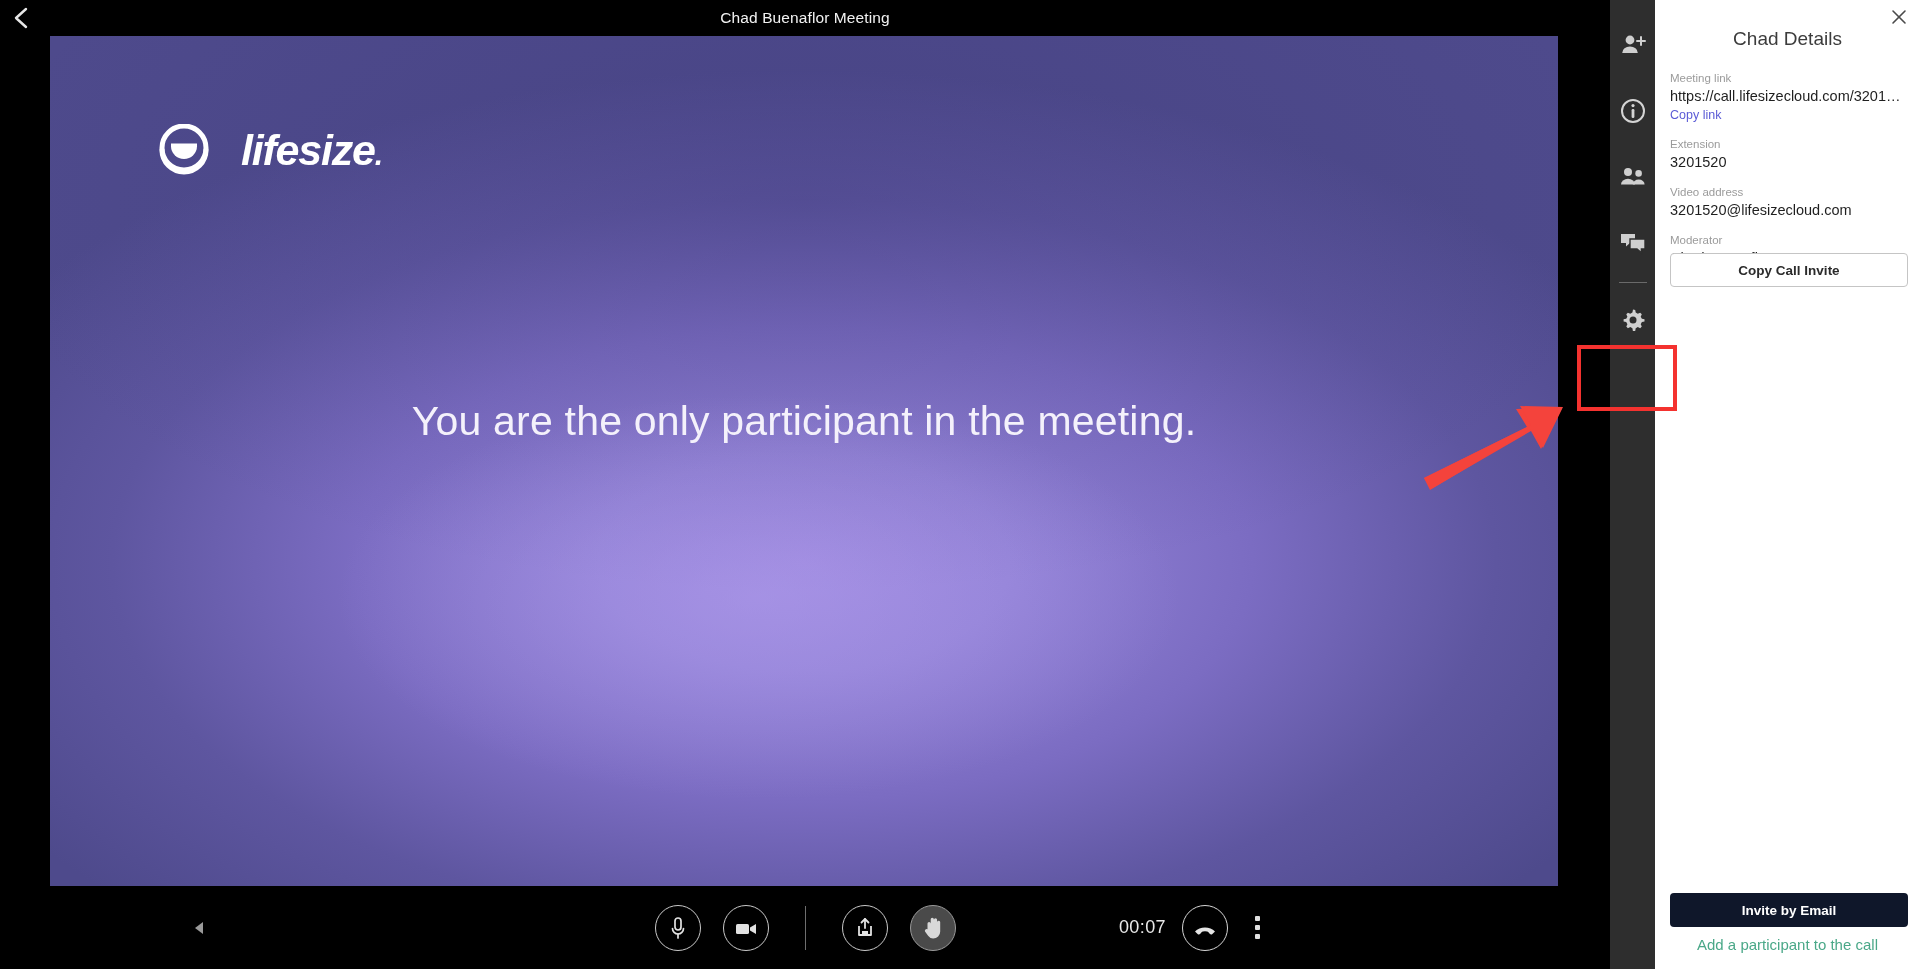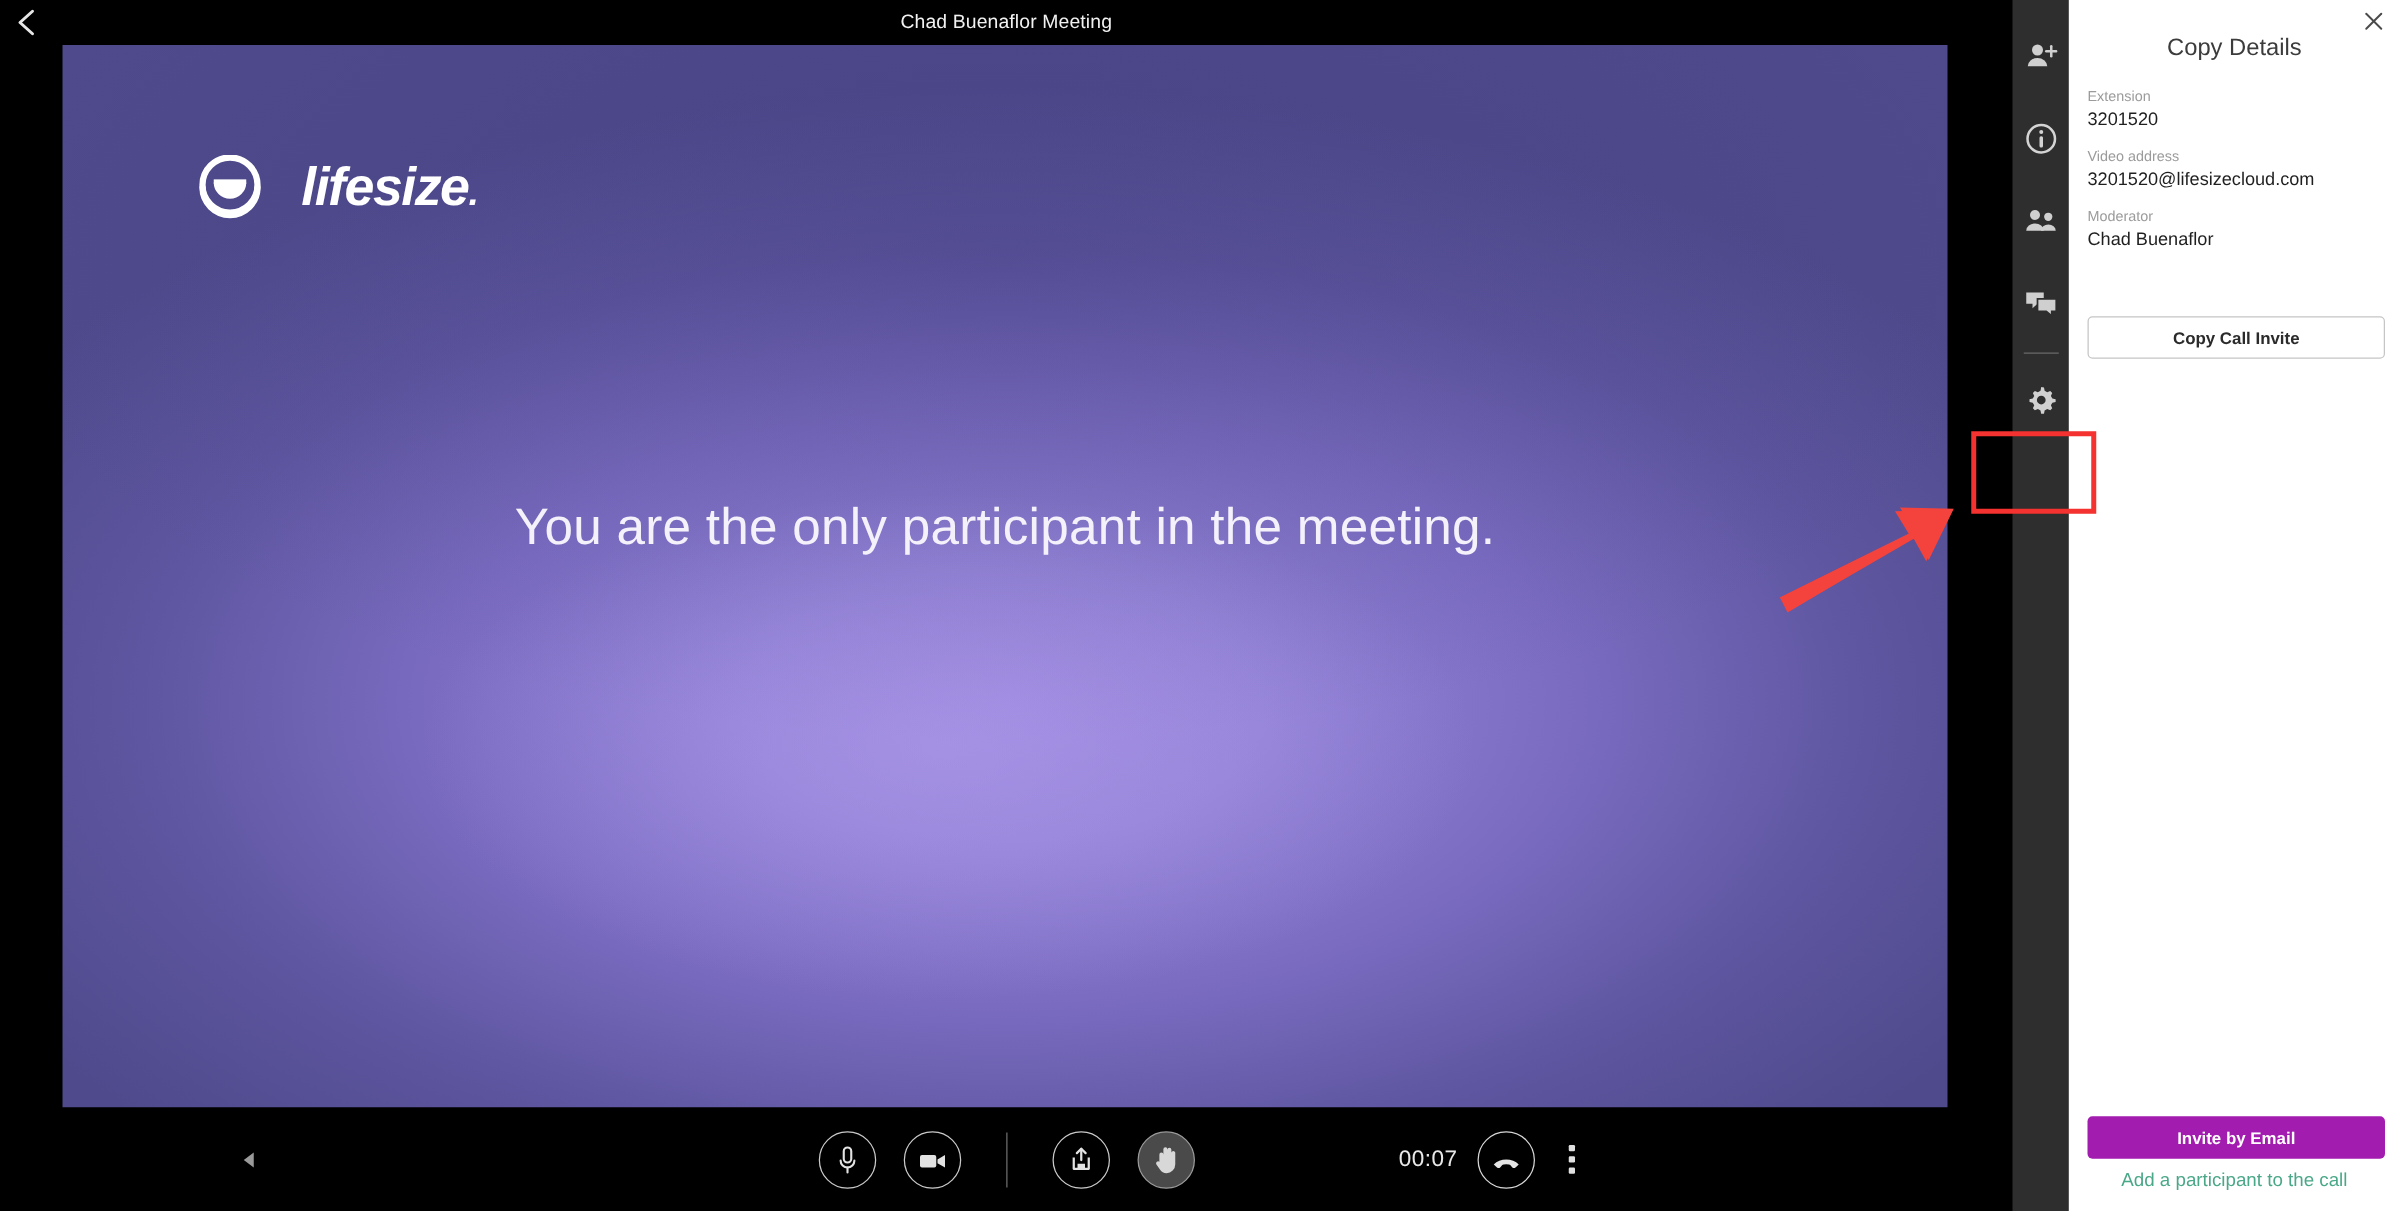--- a/index.html
+++ b/index.html
@@ -141,21 +141,21 @@
     white-space: nowrap; overflow: hidden; text-overflow: ellipsis; }
   .field-link { color: #5b5bd6; font-size: 12.5px; line-height: 18px; cursor: pointer; }
   #copy-call-details-button {
     position: absolute; left: 15px; top: 253px; width: 238px; height: 34px;
     border: 1px solid #c5c5c5; border-radius: 4px; background: #fff;
     color: #2b2b2b; font-size: 13.5px; font-weight: bold;
     display: flex; align-items: center; justify-content: center; cursor: pointer;
   }
   #invite-by-email-button {
     position: absolute; left: 15px; bottom: 42px; width: 238px; height: 34px;
-    background: #a21caf; border: none; border-radius: 4px;
+    background: #0f172a; border: none; border-radius: 4px;
     color: #ffffff; font-size: 13.5px; font-weight: bold;
     display: flex; align-items: center; justify-content: center; cursor: pointer;
   }
   #add-participant-link {
     position: absolute; left: 0; bottom: 16px; width: 265px;
     text-align: center; color: #4aa888; font-size: 15px; cursor: pointer;
   }
 </style>
 </head>
 <body>
@@ -305,24 +305,29 @@
 
   <div id="details-panel">
 
     <div id="close-panel-button">
       <svg width="18" height="18" viewBox="0 0 18 18">
         <line x1="3" y1="3" x2="15" y2="15" stroke="#4a4a4a" stroke-width="1.6" stroke-linecap="round"></line>
         <line x1="15" y1="3" x2="3" y2="15" stroke="#4a4a4a" stroke-width="1.6" stroke-linecap="round"></line>
       </svg>
     </div>
 
-    <div id="panel-title">Copy Details</div>
+    <div id="panel-title">Chad Details</div>
 
     <div id="panel-fields">
 
+      <div class="field">
+        <div class="field-label">Meeting link</div>
+        <div class="field-value">https://call.lifesizecloud.com/32015…</div>
+        <div class="field-link">Copy link</div>
+      </div>
 
       <div class="field">
         <div class="field-label">Extension</div>
         <div class="field-value">3201520</div>
       </div>
 
       <div class="field">
         <div class="field-label">Video address</div>
         <div class="field-value">3201520@lifesizecloud.com</div>
       </div>

